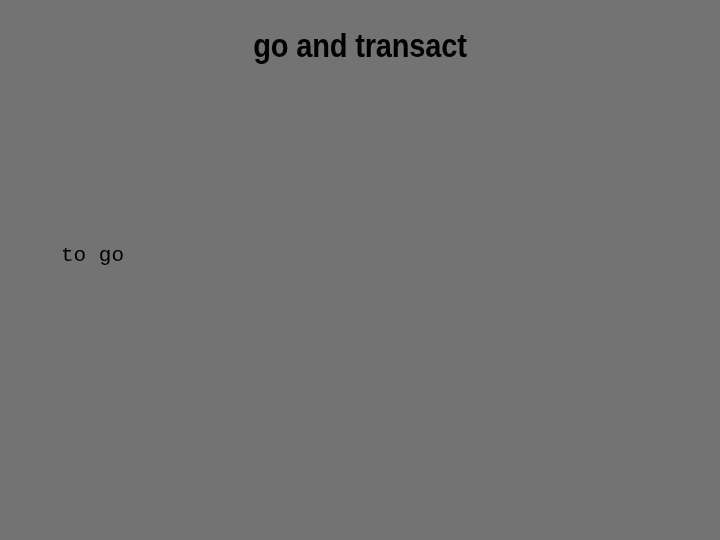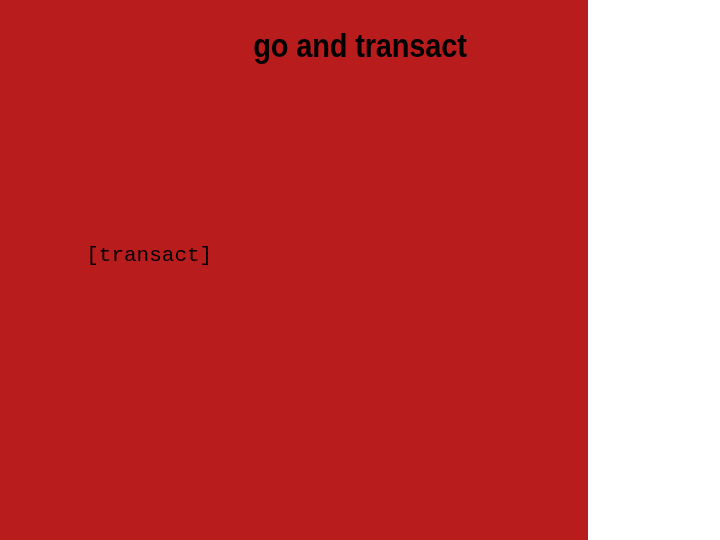--- a/index.html
+++ b/index.html
@@ -12,23 +12,23 @@
     background: #ffffff;
     font-family: "Liberation Sans", sans-serif;
     overflow: hidden;
     position: relative;
   }
 
   #slide {
     position: absolute;
     left: 0;
     top: 0;
-    width: 588px;
+    width: 720px;
     height: 540px;
-    background: #b91c1c;
+    background: #737373;
   }
 
   #slide-title {
     position: absolute;
     left: 0;
     top: 26px;
     width: 720px;
     text-align: center;
     font-family: "Liberation Sans", "DejaVu Sans", sans-serif;
     font-weight: bold;
@@ -67,21 +67,21 @@
 </head>
 <body>
 
 <div id="slide">
 
   <div id="slide-title">go and transact</div>
 
   <div id="code-body">
 
     <div class="proc-block">
-      <span class="code-line">  [transact]</span>
+      <span class="code-line">to go</span>
       
       
       
     </div>
 
     
 
     
 
   </div>

